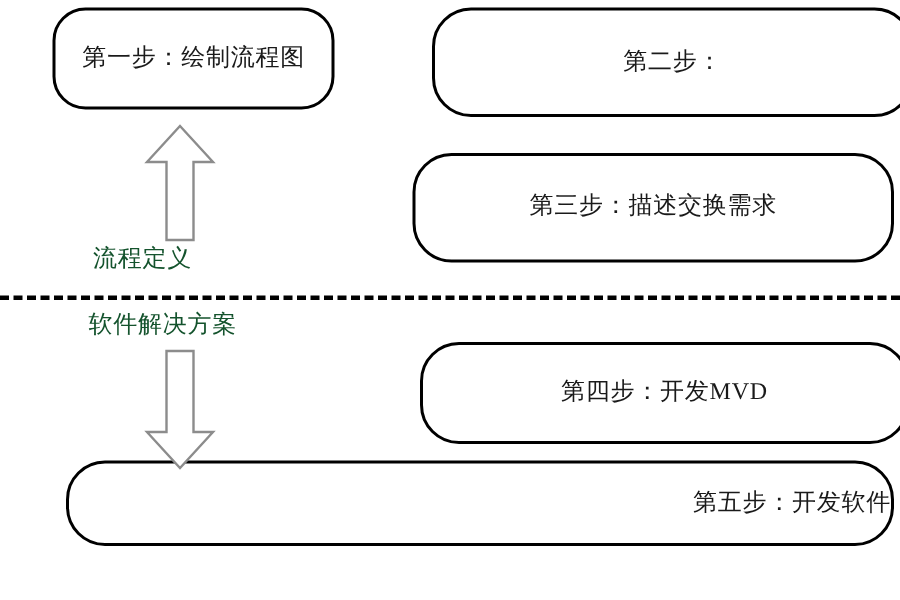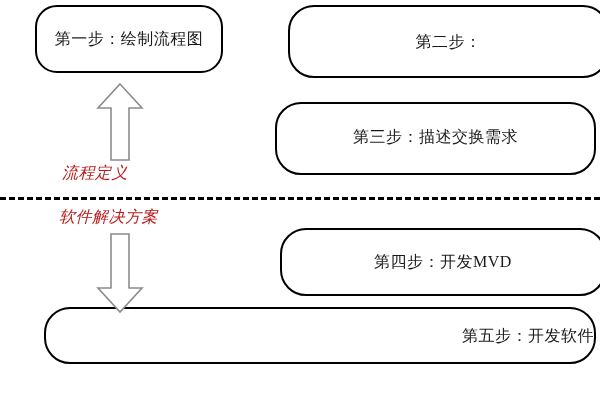--- a/index.html
+++ b/index.html
@@ -65,24 +65,23 @@
     stroke-linejoin: miter;
   }
   #arrow-up   { left: 96px; top: 82px;  width: 48px; height: 80px; }
   #arrow-down { left: 96px; top: 232px; width: 48px; height: 82px; }
 
   
   .edge-label {
     position: absolute;
     font-size: 16px;
     line-height: 1.2;
-    color: #b91c1c;
+    color: #14532d;
     white-space: nowrap;
     letter-spacing: 0.5px;
-    font-style: italic;
   }
   #label-process   { left: 62px; top: 163px; }
   #label-solution  { left: 46px; top: 207px; margin-left: 13px; }
 </style>
 </head>
 <body>
 
 <div id="canvas">
 
   <div class="node" id="node-step1">

